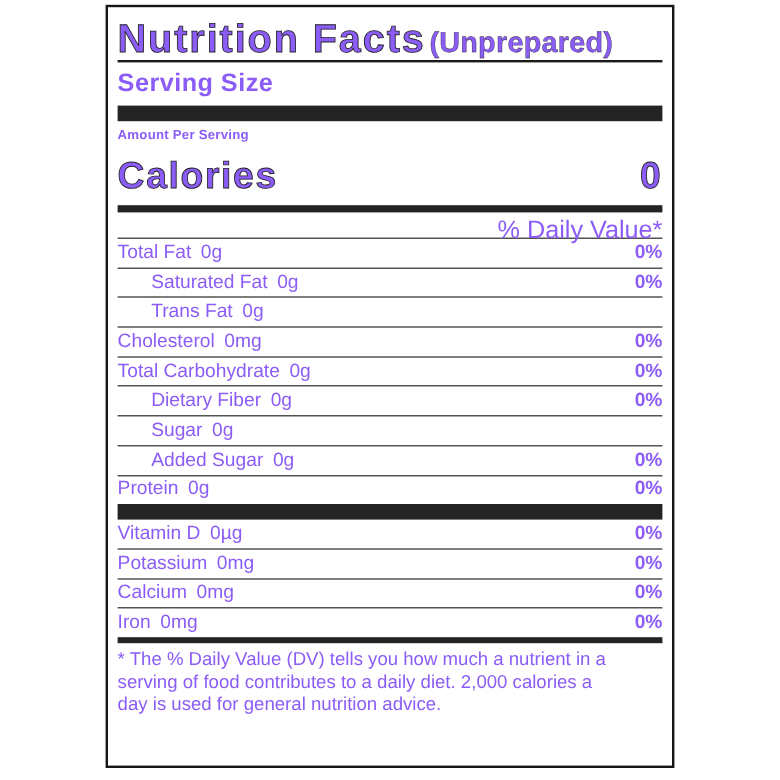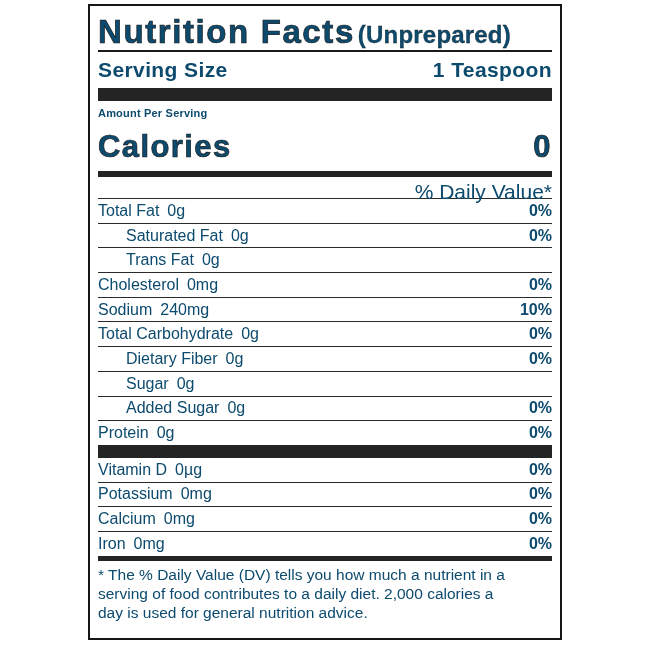--- a/index.html
+++ b/index.html
@@ -3,21 +3,21 @@
 <meta charset="utf-8">
 <style>
   html,body{margin:0;padding:0;background:#ffffff;}
   .canvas{
     position:relative;width:650px;height:650px;background:#ffffff;overflow:hidden;
     font-family:"Liberation Sans","DejaVu Sans",sans-serif;
   }
   .nf-label{
     position:absolute;left:88px;top:4px;width:474px;height:636px;
     box-sizing:border-box;background:#ffffff;border:2px solid #161616;
-    padding:0 8px;color:#0c4a6e;
+    padding:0 8px;color:#8b5cf6;
   }
   .title-row{display:flex;align-items:baseline;white-space:nowrap;padding-top:7px;height:44px;box-sizing:border-box;}
   .title{font-size:33px;font-weight:900;letter-spacing:1.6px;-webkit-text-stroke:0.7px #1d1d1d;}
   .title-suffix{font-size:24px;font-weight:800;margin-left:3px;letter-spacing:0.2px;-webkit-text-stroke:0.3px #1d1d1d;}
   .rule-thin{border-top:2px solid #1a1a1a;}
   .serving-row{display:flex;justify-content:space-between;align-items:center;height:36px;font-size:21px;font-weight:bold;letter-spacing:0.4px;}
   .bar{background:#242424;}
   .bar-lg{height:13px;}
   .bar-md{height:6px;}
   .bar-sm{height:5px;}
@@ -43,21 +43,20 @@
 
     <div class="title-row">
       <span class="title">Nutrition Facts</span>
       <span class="title-suffix">(Unprepared)</span>
     </div>
 
     <div class="rule-thin"></div>
 
     <div class="serving-row">
       <span>Serving Size</span>
-      <span>1 Teaspoon</span>
     </div>
 
     <div class="bar bar-lg"></div>
 
     <div class="amount-per-serving">Amount Per Serving</div>
 
     <div class="calories-row">
       <span class="calories-label">Calories</span>
       <span class="calories-value">0</span>
     </div>
@@ -75,24 +74,20 @@
           <span class="nm"><span class="name">Saturated Fat</span><span class="amt">0g</span></span>
           <span class="pct">0%</span>
         </div>
         <div class="row indent">
           <span class="nm"><span class="name">Trans Fat</span><span class="amt">0g</span></span>
           <span class="pct"></span>
         </div>
         <div class="row bold">
           <span class="nm"><span class="name">Cholesterol</span><span class="amt">0mg</span></span>
           <span class="pct">0%</span>
-        </div>
-        <div class="row bold">
-          <span class="nm"><span class="name">Sodium</span><span class="amt">240mg</span></span>
-          <span class="pct">10%</span>
         </div>
         <div class="row bold">
           <span class="nm"><span class="name">Total Carbohydrate</span><span class="amt">0g</span></span>
           <span class="pct">0%</span>
         </div>
         <div class="row indent">
           <span class="nm"><span class="name">Dietary Fiber</span><span class="amt">0g</span></span>
           <span class="pct">0%</span>
         </div>
         <div class="row indent">

